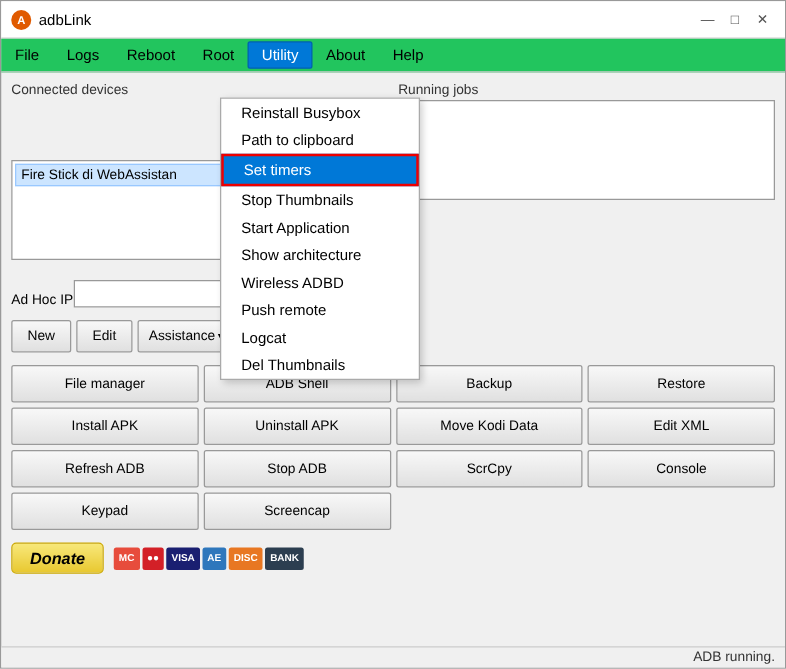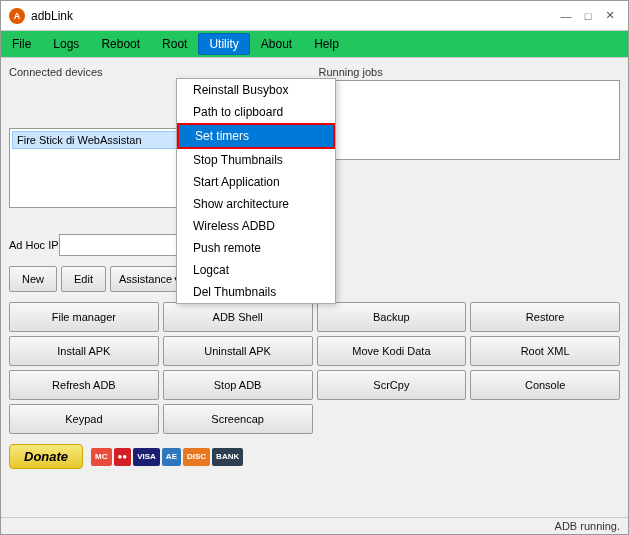--- a/index.html
+++ b/index.html
@@ -136,23 +136,23 @@
       flex-direction: column;
       flex: 1;
     }
     .jobs-box {
       border: 1px solid #999;
       background: white;
       height: 80px;
     }
     .adhoc-row {
       display: flex;
-      align-items: center;
+      align-items: flex-end;
       gap: 0;
-      margin-top: 20px;
+      margin-top: 10px;
     }
     .adhoc-label {
       font-size: 11px;
     }
     .adhoc-input {
       width: 120px;
       height: 22px;
       border: 1px solid #999;
       background: white;
       padding: 2px 4px;
@@ -356,21 +356,21 @@
     </div>
 
     <div class="grid-buttons">
       <button class="grid-btn">File manager</button>
       <button class="grid-btn">ADB Shell</button>
       <button class="grid-btn">Backup</button>
       <button class="grid-btn">Restore</button>
       <button class="grid-btn">Install APK</button>
       <button class="grid-btn">Uninstall APK</button>
       <button class="grid-btn">Move Kodi Data</button>
-      <button class="grid-btn">Root XML</button>
+      <button class="grid-btn">Edit XML</button>
       <button class="grid-btn">Refresh ADB</button>
       <button class="grid-btn">Stop ADB</button>
       <button class="grid-btn">ScrCpy</button>
       <button class="grid-btn">Console</button>
       <button class="grid-btn">Keypad</button>
       <button class="grid-btn">Screencap</button>
     </div>
 
     <div class="donate-row">
       <button class="donate-btn">

